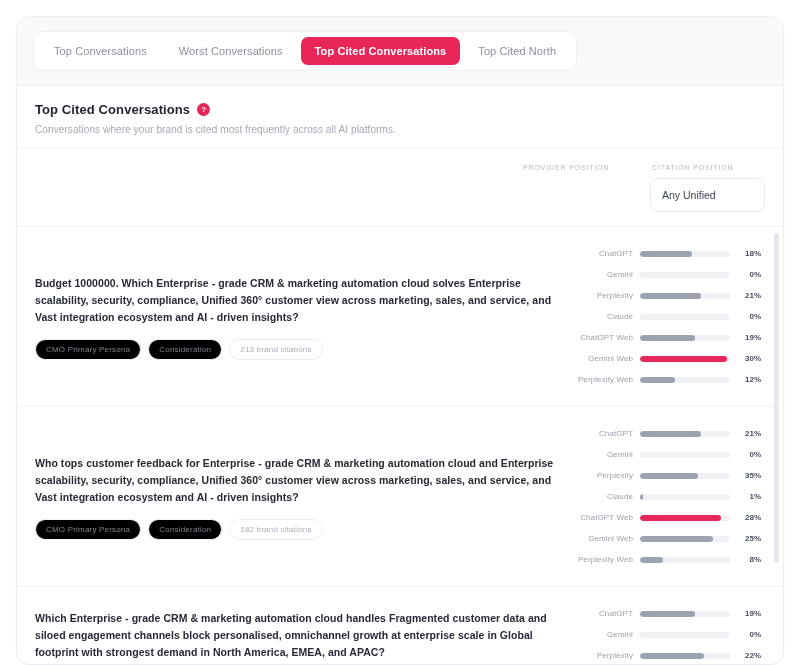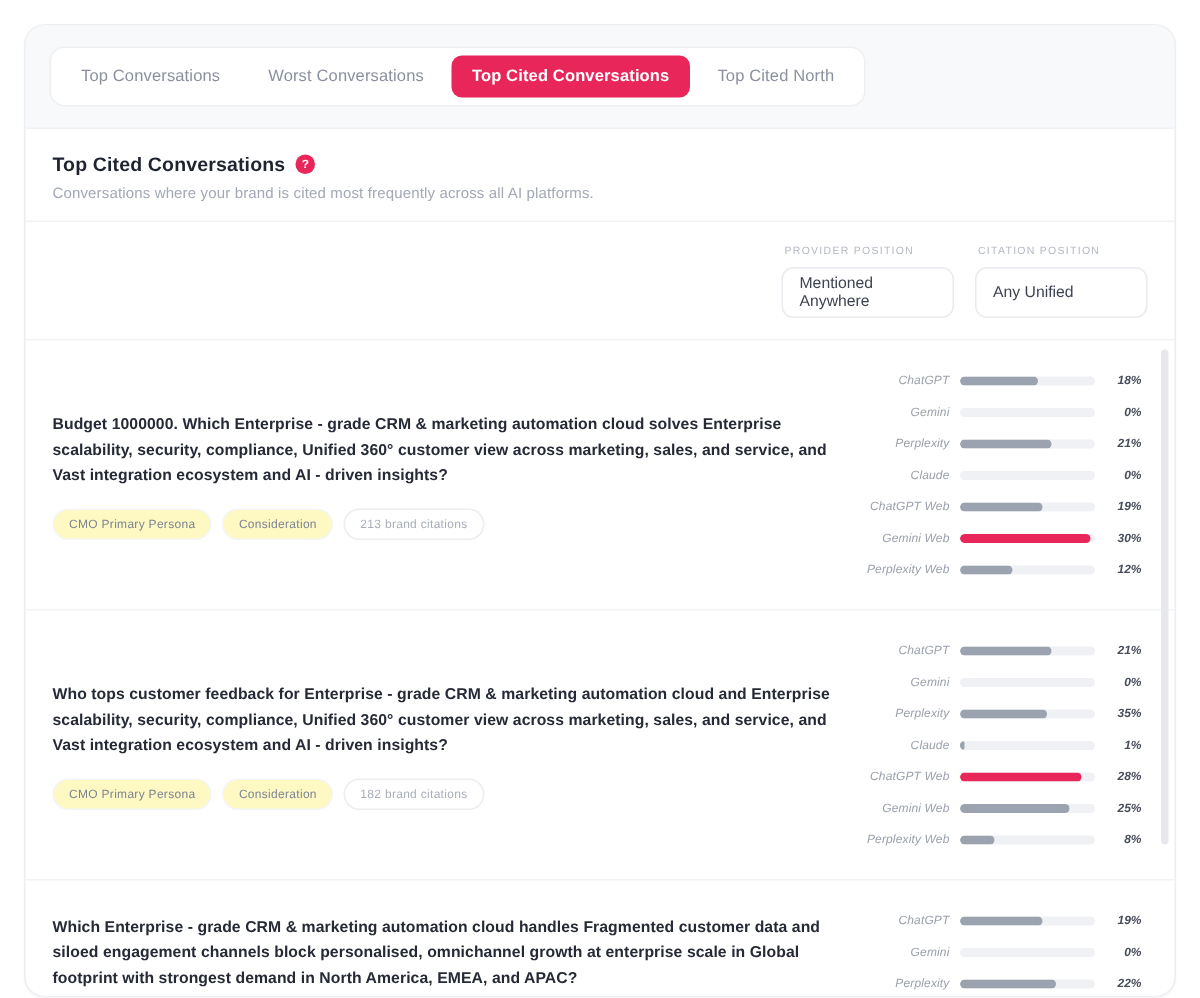--- a/index.html
+++ b/index.html
@@ -146,36 +146,35 @@
     font-size: 10.5px;
     line-height: 1.62;
     color: #252a36;
     font-weight: 600;
     letter-spacing: .05px;
   }
   .chips { display: flex; gap: 7px; margin-top: 13px; flex-wrap: wrap; }
   .chip {
     font-size: 8px;
     color: #7d8492;
-    background: #fef9c3;
+    background: #000000;
     border: 1px solid #f4f5f8;
     border-radius: 11px;
     padding: 5px 10px;
     letter-spacing: .2px;
     white-space: nowrap;
   }
   .chip.outline { background: #fff; border: 1px solid #ebedf1; color: #a8aeba; }
 
   .row-right { flex: 0 0 190px; width: 190px; }
   .prov {
     display: flex;
     align-items: center;
     height: 21px;
     gap: 7px;
-    font-style: italic;
   }
   .prov-name {
     flex: 0 0 62px;
     text-align: right;
     font-size: 8px;
     color: #9aa0ac;
     letter-spacing: .1px;
     white-space: nowrap;
   }
   .prov-track {
@@ -228,21 +227,20 @@
       <div class="sec-title-row">
         <div class="sec-title">Top Cited Conversations</div>
         <div class="help-icon">?</div>
       </div>
       <div class="sec-sub">Conversations where your brand is cited most frequently across all AI platforms.</div>
     </div>
 
     <div class="filters">
         <div class="filter">
           <div class="filter-label">PROVIDER POSITION</div>
-          <div class="filter-select">Mentioned Anywhere</div>
         </div>
         <div class="filter">
           <div class="filter-label">CITATION POSITION</div>
           <div class="filter-select">Any Unified</div>
         </div>
       </div>
 
     <div class="list-wrap">
       <div class="list">
           <div class="row">

